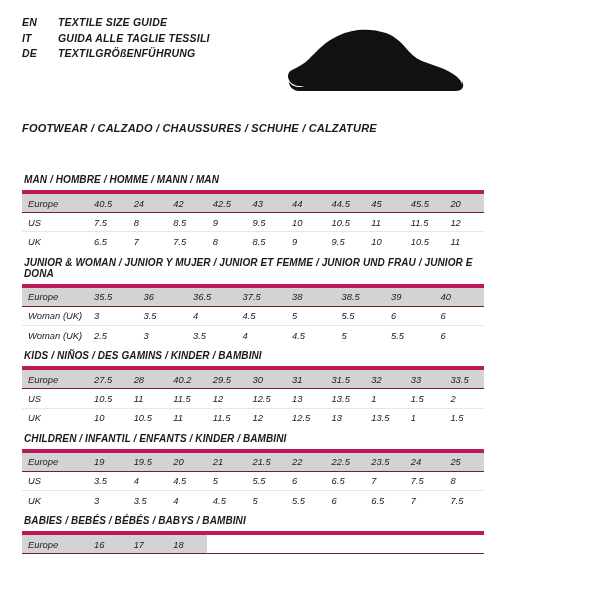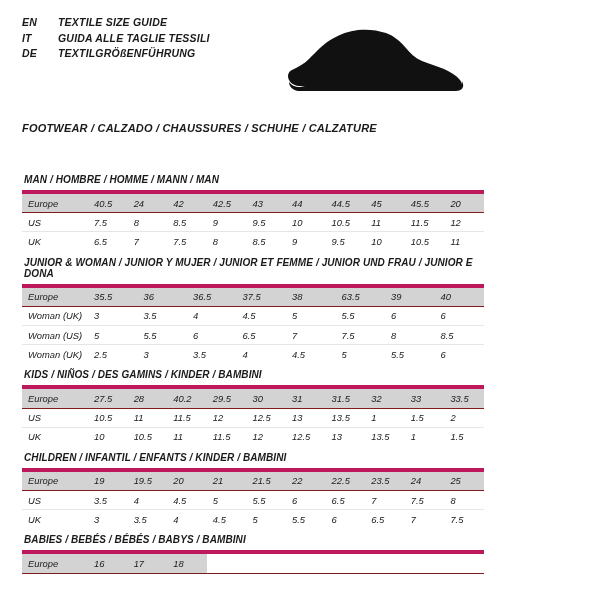--- a/index.html
+++ b/index.html
@@ -186,45 +186,34 @@
     <div class="block-title">JUNIOR &amp; WOMAN / JUNIOR Y MUJER / JUNIOR ET FEMME / JUNIOR UND FRAU / JUNIOR E DONA</div>
     <table class="sizes">
       <tbody>
           <tr class="shaded">
         <td class="label" style="width:13%">Europe</td>
         <td>35.5</td>
         <td>36</td>
         <td>36.5</td>
         <td>37.5</td>
         <td>38</td>
-        <td>63.5</td>
+        <td>38.5</td>
         <td>39</td>
         <td>40</td>
       </tr>
       <tr>
         <td class="label">Woman (UK)</td>
         <td>3</td>
         <td>3.5</td>
         <td>4</td>
         <td>4.5</td>
         <td>5</td>
         <td>5.5</td>
         <td>6</td>
         <td>6</td>
-      </tr>
-      <tr>
-        <td class="label">Woman (US)</td>
-        <td>5</td>
-        <td>5.5</td>
-        <td>6</td>
-        <td>6.5</td>
-        <td>7</td>
-        <td>7.5</td>
-        <td>8</td>
-        <td>8.5</td>
       </tr>
       <tr class="last">
         <td class="label">Woman (UK)</td>
         <td>2.5</td>
         <td>3</td>
         <td>3.5</td>
         <td>4</td>
         <td>4.5</td>
         <td>5</td>
         <td>5.5</td>

